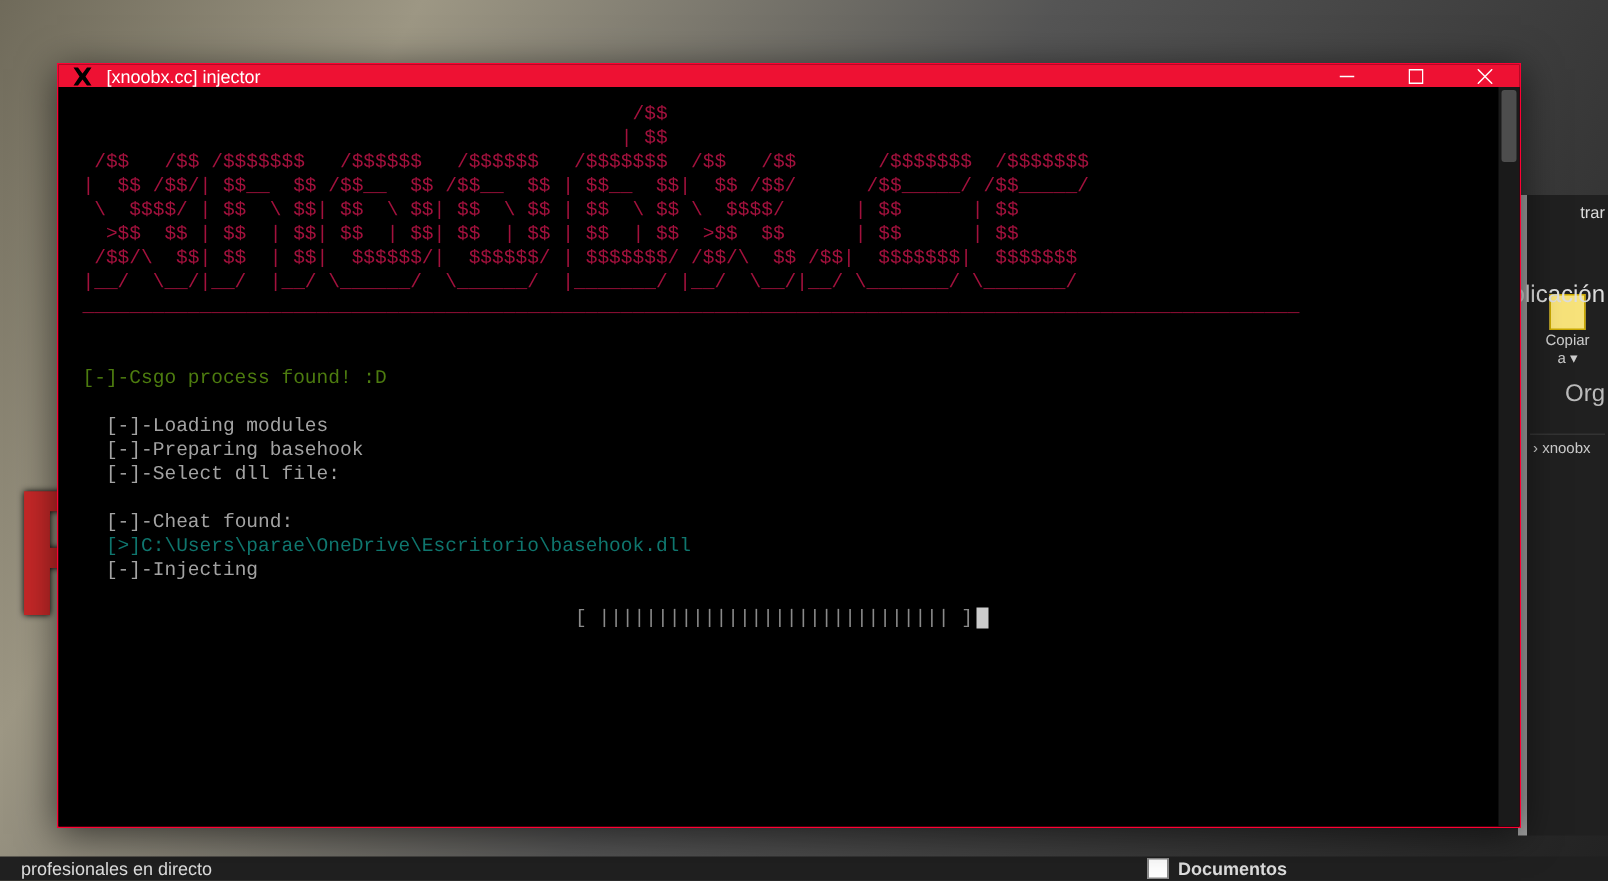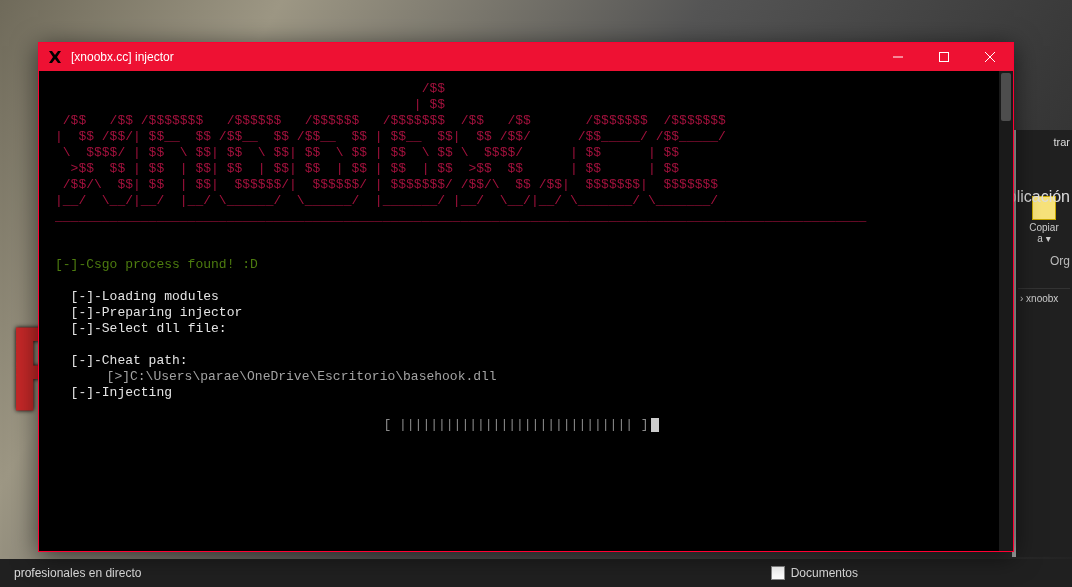--- a/index.html
+++ b/index.html
@@ -18,38 +18,38 @@
     filter: blur(0.5px);
   }
   .bg-red-text {
     position:absolute; left:8px; top:300px;
     font-family: Impact, sans-serif;
     font-size:120px; font-weight:900;
     color:#c62828; text-shadow:0 0 4px #000;
     letter-spacing:-4px;
   }
   .bg-taskbar {
-    position:absolute; left:0; right:0; bottom:0; height:28px;
+    position:absolute; left:0; right:0; bottom:0; height:16px;
     background:#202020;
     display:flex; align-items:center;
     padding:0 8px;
     color:#ddd; font-size:12px;
     gap:16px;
   }
   .bg-taskbar .taskbar-item {
     display:flex; align-items:center; gap:6px;
     padding:2px 6px;
   }
   .bg-taskbar .doc-icon {
     width:14px;height:14px; background:#fff; border:1px solid #888;
     display:inline-block;
   }
   .bg-explorer {
     position:absolute; right:0; top:130px; width:60px; bottom:30px;
-    background:#202020; border-left:4px solid #a3a3a3;
+    background:#202020; border-left:6px solid #a3a3a3;
     color:#ccc; font-size:10px;
     padding:4px 2px;
   }
   .bg-explorer .ribbon {
     display:flex; flex-direction:column; align-items:center;
     gap:2px; padding:6px 16px;
   }
   .bg-explorer .ribbon .icon-sheet {
     width:24px; height:24px; background:#f7e27a; border:1px solid #c9a800;
   }
@@ -57,35 +57,35 @@
     margin-top:38px; padding:4px 2px; border-top:1px solid #333;
     white-space:nowrap;
   }
   .bg-explorer .partial1 {
     position:absolute; top:6px; right:2px; font-size:11px; color:#ddd;
   }
   .bg-explorer .partial2 {
     position:absolute; top:40px; right:2px; font-size:16px; color:#ddd;
   }
   .bg-explorer .partial3 {
-    position:absolute; top:124px; right:2px; font-size:12px; color:#bbb;
+    position:absolute; top:124px; right:2px; font-size:16px; color:#bbb;
   }
 
   
   .window {
     position:absolute;
     left:38px; top:42px;
     width:976px; height:510px;
     background:#000;
     border:1px solid #ff0033;
     box-shadow:0 4px 24px rgba(0,0,0,.6);
     display:flex; flex-direction:column;
   }
   .titlebar {
-    height:28px;
+    height:15px;
     background:#ee1133;
     display:flex; align-items:center;
     color:#fff; font-size:12px;
   }
   .titlebar .app-icon {
     width:20px; height:20px; margin:0 6px;
     display:flex;align-items:center;justify-content:center;
   }
   .titlebar .app-icon svg { width:16px;height:16px; }
   .titlebar .title-text { flex:0 0 auto; }
@@ -113,22 +113,22 @@
     background:#1a1a1a;
   }
   .scrollbar .thumb {
     position:absolute; left:2px; right:2px; top:2px; height:48px;
     background:#4d4d4d; border-radius:2px;
   }
   .ascii-art { color:#a3113d; }
   .divider   { color:#a3113d; }
   .discord   { color:#9a4fbd; }
   .green     { color:#4d7c0f; }
-  .cyan      { color:#e5e5e5; }
-  .magenta   { color:#a3a3a3;margin-left:36px; }
+  .cyan      { color:#a3a3a3; }
+  .magenta   { color:#0f766e; }
   .progress  { color:#8a8a8a; }
   .cursor {
     display:inline-block; width:8px; height:14px;
     background:#cccccc; vertical-align:text-bottom;
     margin-left:2px;
   }
 </style>
 </head>
 <body>
 
@@ -144,21 +144,21 @@
   </div>
   <span class="partial3">Org</span>
   <div class="crumb">› xnoobx</div>
 </div>
 
 <div class="bg-taskbar">
   <span class="taskbar-item">
     <span>profesionales en directo</span>
   </span>
   <span style="flex:1"></span>
-  <span class="taskbar-item" style="margin-right:200px;">
+  <span class="taskbar-item" style="margin-right:200px;font-weight:bold;">
     <span class="doc-icon"></span>
     <span>Documentos</span>
   </span>
 </div>
 
 <div class="window">
   <div class="titlebar">
     <span class="app-icon">
       <svg viewBox="0 0 16 16">
           <path fill="#000" d="M2 2 L6 8 L2 14 L5 14 L8 10 L11 14 L14 14 L10 8 L14 2 L11 2 L8 6 L5 2 Z"></path>
@@ -192,24 +192,24 @@
  \  $$$$/ | $$  \ $$| $$  \ $$| $$  \ $$ | $$  \ $$ \  $$$$/      | $$      | $$
   &gt;$$  $$ | $$  | $$| $$  | $$| $$  | $$ | $$  | $$  &gt;$$  $$      | $$      | $$
  /$$/\  $$| $$  | $$|  $$$$$$/|  $$$$$$/ | $$$$$$$/ /$$/\  $$ /$$|  $$$$$$$|  $$$$$$$
 |__/  \__/|__/  |__/ \______/  \______/  |_______/ |__/  \__/|__/ \_______/ \_______/</span>
 <span class="divider">________________________________________________________________________________________________________</span>
 
 
 <span class="green">[-]-Csgo process found! :D</span>
 
   <span class="cyan">[-]-Loading modules</span>
-  <span class="cyan">[-]-Preparing injector</span>
+  <span class="cyan">[-]-Preparing basehook</span>
   <span class="cyan">[-]-Select dll file:</span>
 
-  <span class="cyan">[-]-Cheat path:</span>
+  <span class="cyan">[-]-Cheat found:</span>
   <span class="magenta">[&gt;]C:\Users\parae\OneDrive\Escritorio\basehook.dll</span>
   <span class="cyan">[-]-Injecting</span>
 
 <span style="display:block;text-align:center;"><span class="progress">[ |||||||||||||||||||||||||||||| ]</span><span class="cursor"></span></span></div>
 
     <div class="scrollbar">
       <div class="thumb"></div>
     </div>
   </div>
 </div>

